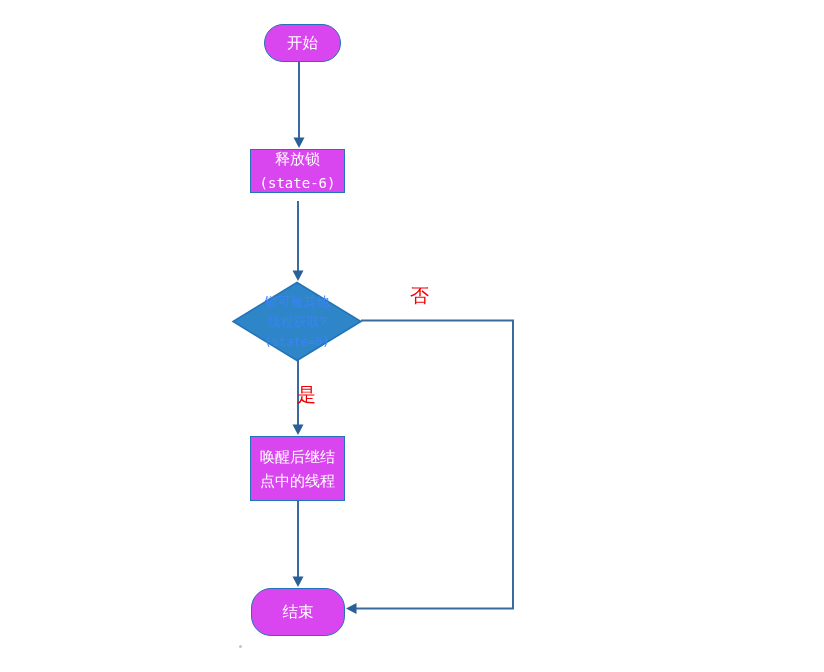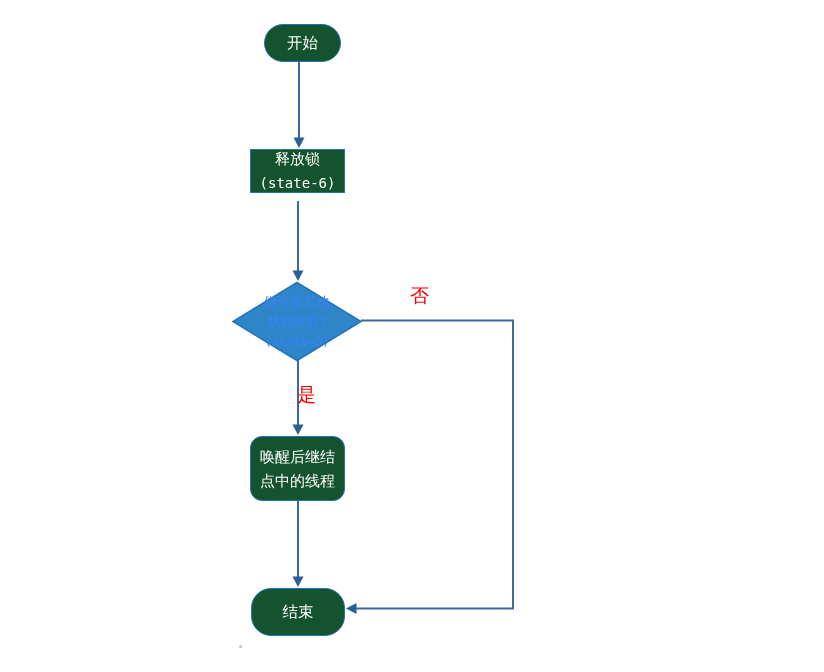--- a/index.html
+++ b/index.html
@@ -18,21 +18,21 @@
   .edge-layer {
     position: absolute;
     left: 0;
     top: 0;
     width: 824px;
     height: 672px;
   }
   .node {
     position: absolute;
     box-sizing: border-box;
-    background: #14532d;
+    background: #d946ef;
     border: 1.5px solid #2273b8;
     color: #ffffff;
     display: flex;
     flex-direction: column;
     align-items: center;
     justify-content: center;
     text-align: center;
   }
   .terminator {
     border-radius: 20px;
@@ -125,21 +125,21 @@
 
   <div class="decision-text">
     <span class="line">锁可被其他</span>
     <span class="line">线程获取?</span>
     <span class="line mono">(state=0)</span>
   </div>
 
   <span class="branch-label label-no">否</span>
   <span class="branch-label label-yes">是</span>
 
-  <div class="node process" style="left:250px; top:436px; width:95px; height:65px;border-radius:12px;">
+  <div class="node process" style="left:250px; top:436px; width:95px; height:65px;">
     <span class="line">唤醒后继结</span>
     <span class="line">点中的线程</span>
   </div>
 
   <div class="node terminator" style="left:251px; top:588px; width:94px; height:48px;">
     <span class="line">结束</span>
   </div>
 
   <div class="speck"></div>
 

